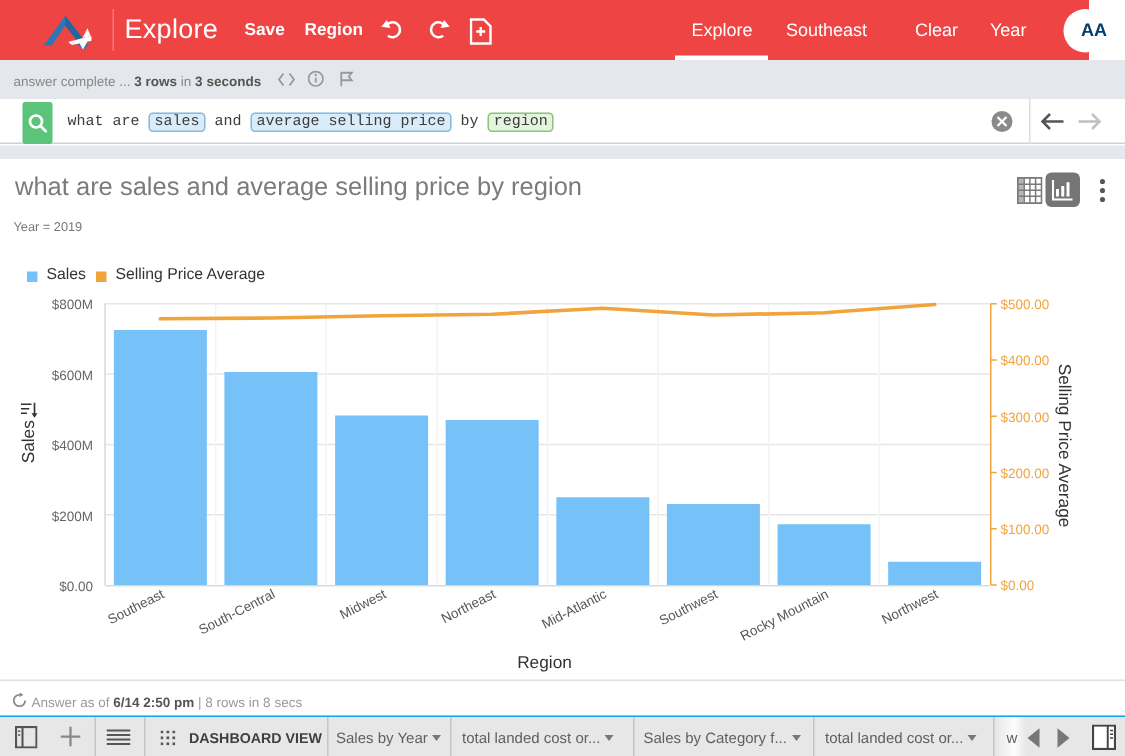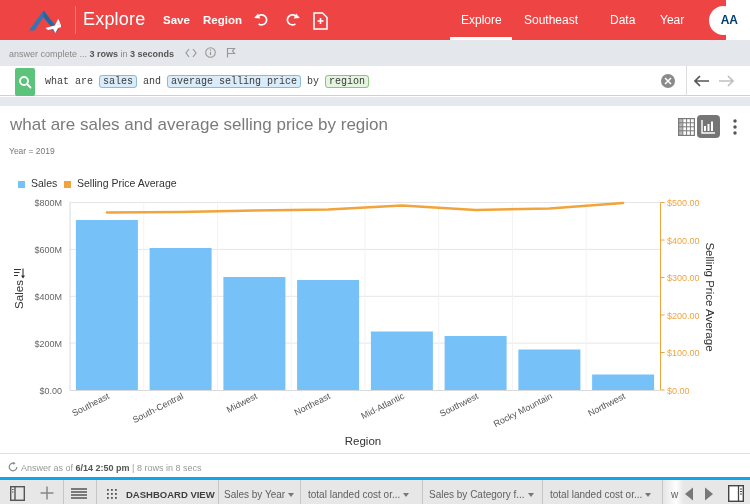--- a/index.html
+++ b/index.html
@@ -42,21 +42,21 @@
   #title { position:absolute; left:10px; top:115px; font-size:17px; color:#7b7b7b; }
   #yearfilter { position:absolute; left:9px; top:146px; font-size:8.5px; color:#777; }
   #chartbtn { position:absolute; left:697px; top:115px; width:23px; height:23px; background:#757575; border-radius:4px; }
 
   
   #footer { position:absolute; top:453px; left:0; width:750px; height:24px; border-top:1px solid #e0e0e0;padding-left:41px; }
   #footertxt { position:absolute; left:21px; top:9px; font-size:9px; color:#999; }
   #footertxt b { color:#555; }
 
   
-  #toolbar { position:absolute; top:477px; left:0; width:750px; height:27px; background:#e7e7e7; border-top:3px solid #0ea5e9; font-size:10px; color:#606060; }
+  #toolbar { position:absolute; top:477px; left:0; width:750px; height:27px; background:#e7e7e7; border-top:1px solid #0ea5e9; font-size:10px; color:#606060; }
   .tsep { position:absolute; top:0; width:1px; height:27px; background:#c6c6c6; }
   .tbtxt { position:absolute; top:8.5px; white-space:nowrap; }
   .caret { display:inline-block; width:0; height:0; border-left:3.5px solid transparent; border-right:3.5px solid transparent; border-top:4.5px solid #777; margin-left:3px; position:relative; top:-1px; }
 </style>
 </head>
 <body>
 <div id="page">
 
   <div id="nav">
     <svg class="abs" style="left:13px;top:3px" width="48" height="32" viewBox="0 0 48 32">
@@ -80,21 +80,21 @@
         <path d="M3.4 4.2 A5 5 0 1 1 4.6 10.8" fill="none" stroke="#fff" stroke-width="1.7"></path>
         <path d="M0.2 4.9 L6.3 5.6 L3.9 0.4 Z" fill="#fff"></path>
       </g>
     </svg>
     <svg class="abs" style="left:313px;top:12px" width="15" height="18" viewBox="0 0 15 18">
       <path d="M1 1 L9.5 1 L14 5.5 L14 17 L1 17 Z" fill="none" stroke="#fff" stroke-width="1.6"></path>
       <path d="M7.5 6 L7.5 12 M4.5 9 L10.5 9" stroke="#fff" stroke-width="1.6"></path>
     </svg>
     <div class="navtxt rmenu" style="left:461px">Explore</div>
     <div class="navtxt rmenu" style="left:524px">Southeast</div>
-    <div class="navtxt rmenu" style="left:610px">Data</div>
+    <div class="navtxt rmenu" style="left:610px">Clear</div>
     <div class="navtxt rmenu" style="left:660px">Year</div>
     <div id="underline"></div>
     <div id="avatar">AA</div>
   </div>
 
   <div id="status">
     <div id="statustxt">answer complete ... <b>3 rows</b> in <b>3 seconds</b></div>
     <svg class="abs" style="left:185px;top:8px" width="12" height="10" viewBox="0 0 12 10">
       <path d="M4 1 L1 5 L4 9 M8 1 L11 5 L8 9" fill="none" stroke="#999" stroke-width="1.2"></path>
     </svg>

